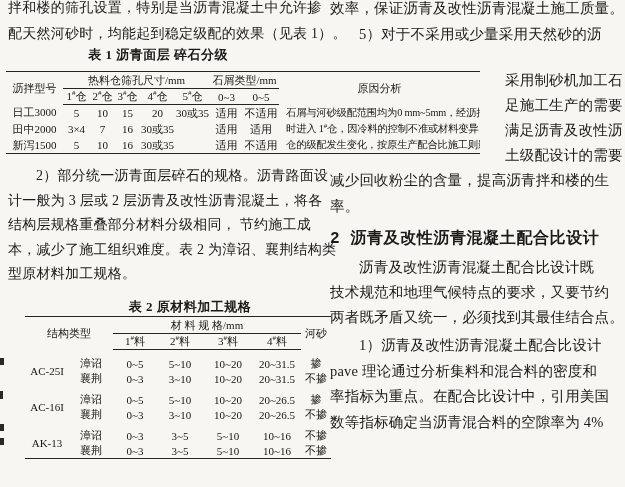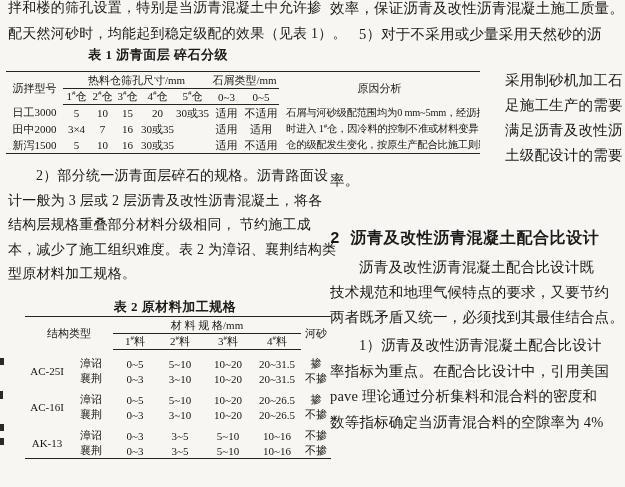--- a/index.html
+++ b/index.html
@@ -9,21 +9,21 @@
        color:#1b1a18;}
   .line{white-space:nowrap;}
   
   .lpara{position:absolute;left:8px;width:316px;font-size:14px;letter-spacing:0.25px;}
   #l-para1{top:-5px;line-height:26px;}
   #l-para2{top:164px;line-height:24.5px;}
   .indent{text-indent:2em;}
   
   .caption{position:absolute;font-weight:bold;font-size:13px;text-align:center;letter-spacing:0.5px;}
   #t1-caption{left:8px;width:300px;top:46px;}
-  #t2-caption{left:25px;width:300px;top:298px;}
+  #t2-caption{left:40px;width:300px;top:298px;}
   
   table{border-collapse:collapse;table-layout:fixed;position:absolute;
         font-size:11px;color:#171614;}
   th,td{font-weight:normal;text-align:center;padding:0;overflow:hidden;white-space:nowrap;}
   #table1{left:6px;top:71px;width:474px;border-top:1.6px solid #26241f;border-bottom:1.6px solid #26241f;}
   #table1 thead tr.subhead th{border-bottom:1px solid #26241f;height:15px;}
   #table1 th.group{border-bottom:1px solid #26241f;height:16px;}
   #table1 tbody td{height:16px;}
   #table1 td.reason{text-align:left;font-size:10.3px;line-height:16px;padding-left:7px;letter-spacing:-0.2px;}
   #table2{left:25px;top:316px;width:306px;border-top:1.6px solid #26241f;border-bottom:1.6px solid #26241f;}
@@ -217,35 +217,36 @@
   </div>
 
   <div id="r-beside" class="rline">
     <div class="line">采用制砂机加工石</div>
     <div class="line">足施工生产的需要</div>
     <div class="line">满足沥青及改性沥</div>
     <div class="line">土级配设计的需要</div>
   </div>
 
   <div id="r-mid" class="rline">
+    <div class="line">减少回收粉尘的含量，提高沥青拌和楼的生</div>
     <div class="line">率。</div>
   </div>
 
   <div id="r-heading" class="rline">2 沥青及改性沥青混凝土配合比设计</div>
 
   <div id="r-para2" class="rline">
     <div class="line indent">沥青及改性沥青混凝土配合比设计既</div>
     <div class="line">技术规范和地理气候特点的要求，又要节约</div>
     <div class="line">两者既矛盾又统一，必须找到其最佳结合点。</div>
   </div>
 
   <div id="r-para3" class="rline">
     <div class="line indent">1）沥青及改性沥青混凝土配合比设计</div>
+    <div class="line">pave 理论通过分析集料和混合料的密度和</div>
     <div class="line">率指标为重点。在配合比设计中，引用美国</div>
-    <div class="line">pave 理论通过分析集料和混合料的密度和</div>
     <div class="line">数等指标确定当沥青混合料的空隙率为 4%</div>
   </div>
 
   <div class="artifact" style="top:358px;width:4px;height:7px;"></div>
   <div class="artifact" style="top:391px;width:3px;height:8px;"></div>
   <div class="artifact" style="top:424px;width:4px;height:7px;"></div>
   <div class="artifact" style="top:438px;width:4px;height:7px;"></div>
 
 </div>
 

